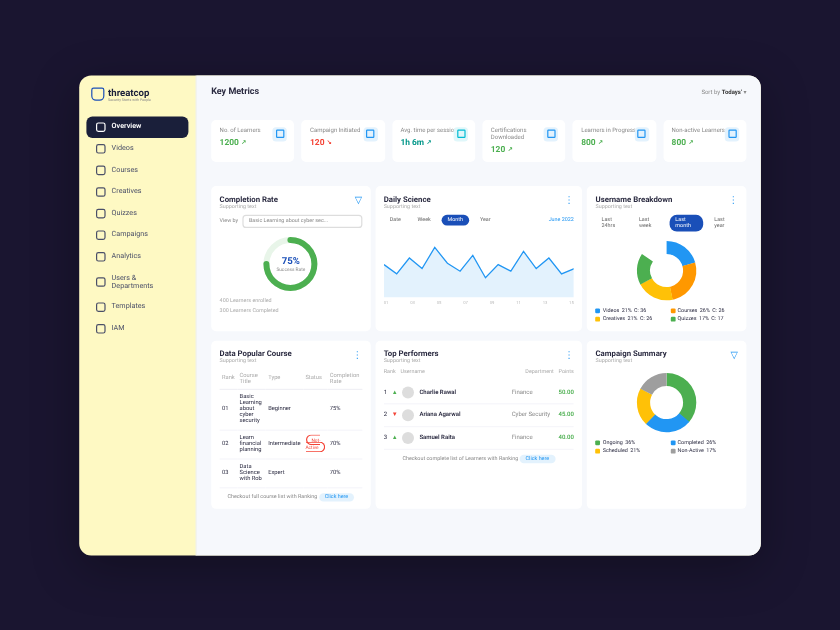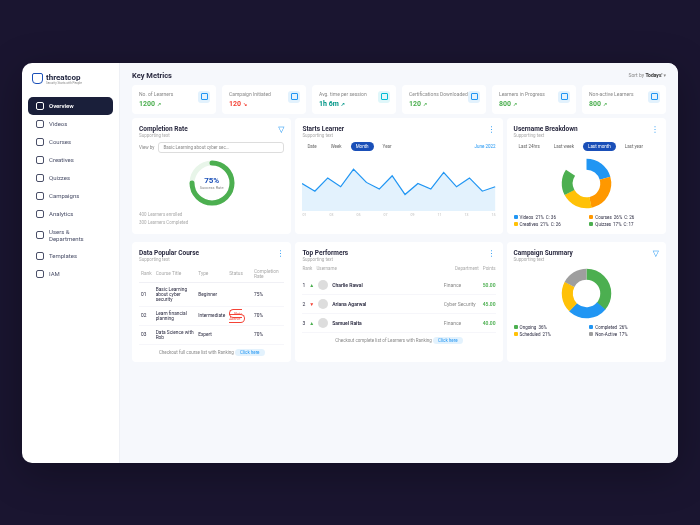--- a/index.html
+++ b/index.html
@@ -1,42 +1,42 @@
 <!DOCTYPE html>
 <html><head>
 <meta charset="utf-8">
 <style>
 *{box-sizing:border-box;margin:0;padding:0;font-family:-apple-system,BlinkMacSystemFont,'Segoe UI',Roboto,sans-serif}
 body{background:#1a1530;display:flex;align-items:center;justify-content:center;width:700px;height:525px;overflow:hidden}
-.app{background:#ffffff;border-radius:10px;width:656px;height:400px;display:flex;font-size:5.5px;color:#2a2a40;box-shadow:0 10px 40px rgba(0,0,0,.3)}
+.app{background:#fef9c3;border-radius:10px;width:568px;height:400px;display:flex;font-size:5.5px;color:#2a2a40;box-shadow:0 10px 40px rgba(0,0,0,.3)}
 .sidebar{width:98px;border-right:1px solid #eef0f5;padding:10px 0;display:flex;flex-direction:column}
 .logo{display:flex;align-items:center;gap:3px;padding:0 10px 8px;font-weight:700;font-size:8px;color:#1a1f3a}
 .logo-ic{width:11px;height:11px;border:1.5px solid #1a4fb8;border-radius:2px 2px 4px 4px;position:relative}
 .logo-sub{font-size:3px;font-weight:400;color:#888;margin-top:-1px}
 .nav{list-style:none;padding:4px 6px}
 .nav li{display:flex;align-items:center;gap:5px;padding:5px 8px;border-radius:5px;cursor:pointer;color:#4a4f68;font-size:6px}
 .nav li.active{background:#1a1f3a;color:#fff;font-weight:600}
 .nav-ic{width:8px;height:8px;border:1px solid currentColor;border-radius:2px;flex-shrink:0}
 .main{flex:1;background:#f6f8fc;border-radius:0 10px 10px 0;display:flex;flex-direction:column;overflow:hidden}
 .topbar{background:#fff;display:flex;align-items:center;padding:7px 12px;border-bottom:1px solid #eef0f5}
 .greet-ic{width:10px;height:10px;background:#ffd54f;border-radius:50%;margin-right:5px}
 .greet-t{font-weight:700;font-size:7px}
 .greet-s{font-size:5px;color:#888}
 .top-right{margin-left:auto;display:flex;align-items:center;gap:8px}
 .top-ic{width:9px;height:9px;border:1px solid #666;border-radius:50%;cursor:pointer}
 .top-ic.bell{position:relative}
 .top-ic.bell::after{content:'';position:absolute;width:3px;height:3px;background:#ff5252;border-radius:50%;top:-1px;right:-1px}
 .user{display:flex;align-items:center;gap:4px;font-size:6px;font-weight:600;cursor:pointer}
 .avatar{width:12px;height:12px;background:#ffcc80;border-radius:50%}
 .content{padding:8px 12px;overflow:auto}
-.km-head{display:flex;align-items:center;margin-bottom:5px}
+.km-head{display:flex;align-items:flex-end;margin-bottom:20px}
 .km-title{font-weight:700;font-size:7.5px}
 .km-sort{margin-left:auto;font-size:5px;color:#888}
 .km-sort b{color:#333}
-.metrics{display:grid;grid-template-columns:repeat(5,1fr);gap:6px;margin-bottom:4px}
+.metrics{display:grid;grid-template-columns:repeat(5,1fr);gap:6px;margin-bottom:20px}
 .metric{background:#fff;border-radius:4px;padding:6px 7px;position:relative}
 .metric-ic{position:absolute;top:6px;right:6px;width:12px;height:12px;border-radius:3px;display:flex;align-items:center;justify-content:center}
 .metric-ic.blue{background:#e3f2fd;color:#2196f3}
 .metric-ic.cyan{background:#e0f7fa;color:#00bcd4}
 .metric-ic svg,.metric-ic span{width:7px;height:7px;border:1px solid currentColor;border-radius:1px;display:block}
 .metric-l{color:#888;font-size:5px;margin-bottom:3px;line-height:1.2}
 .metric-v{font-weight:700;font-size:7px;display:flex;align-items:center;gap:2px}
 .metric-v.green{color:#4caf50}
 .metric-v.red{color:#f44336}
 .metric-v.teal{color:#009688}
@@ -229,21 +229,21 @@
                 <div class="gauge-l">Success Rate</div>
               </div>
           </div>
           <div class="card-foot">400 Learners enrolled</div>
           <div class="card-foot">300 Learners Completed</div>
         </div>
 
         <div class="card">
           <div class="card-h">
             <div>
-                <div class="card-t">Starts Learner</div>
+                <div class="card-t">Daily Science</div>
                 <div class="card-s">Supporting text</div>
               </div>
             <span class="card-act">⋮</span>
           </div>
           <div class="filter-row">
             <span class="pill">Date</span>
             <span class="pill">Week</span>
             <span class="pill active">Month</span>
             <span class="pill">Year</span>
             <span style="margin-left:auto;color:#2196f3">June 2022</span>

